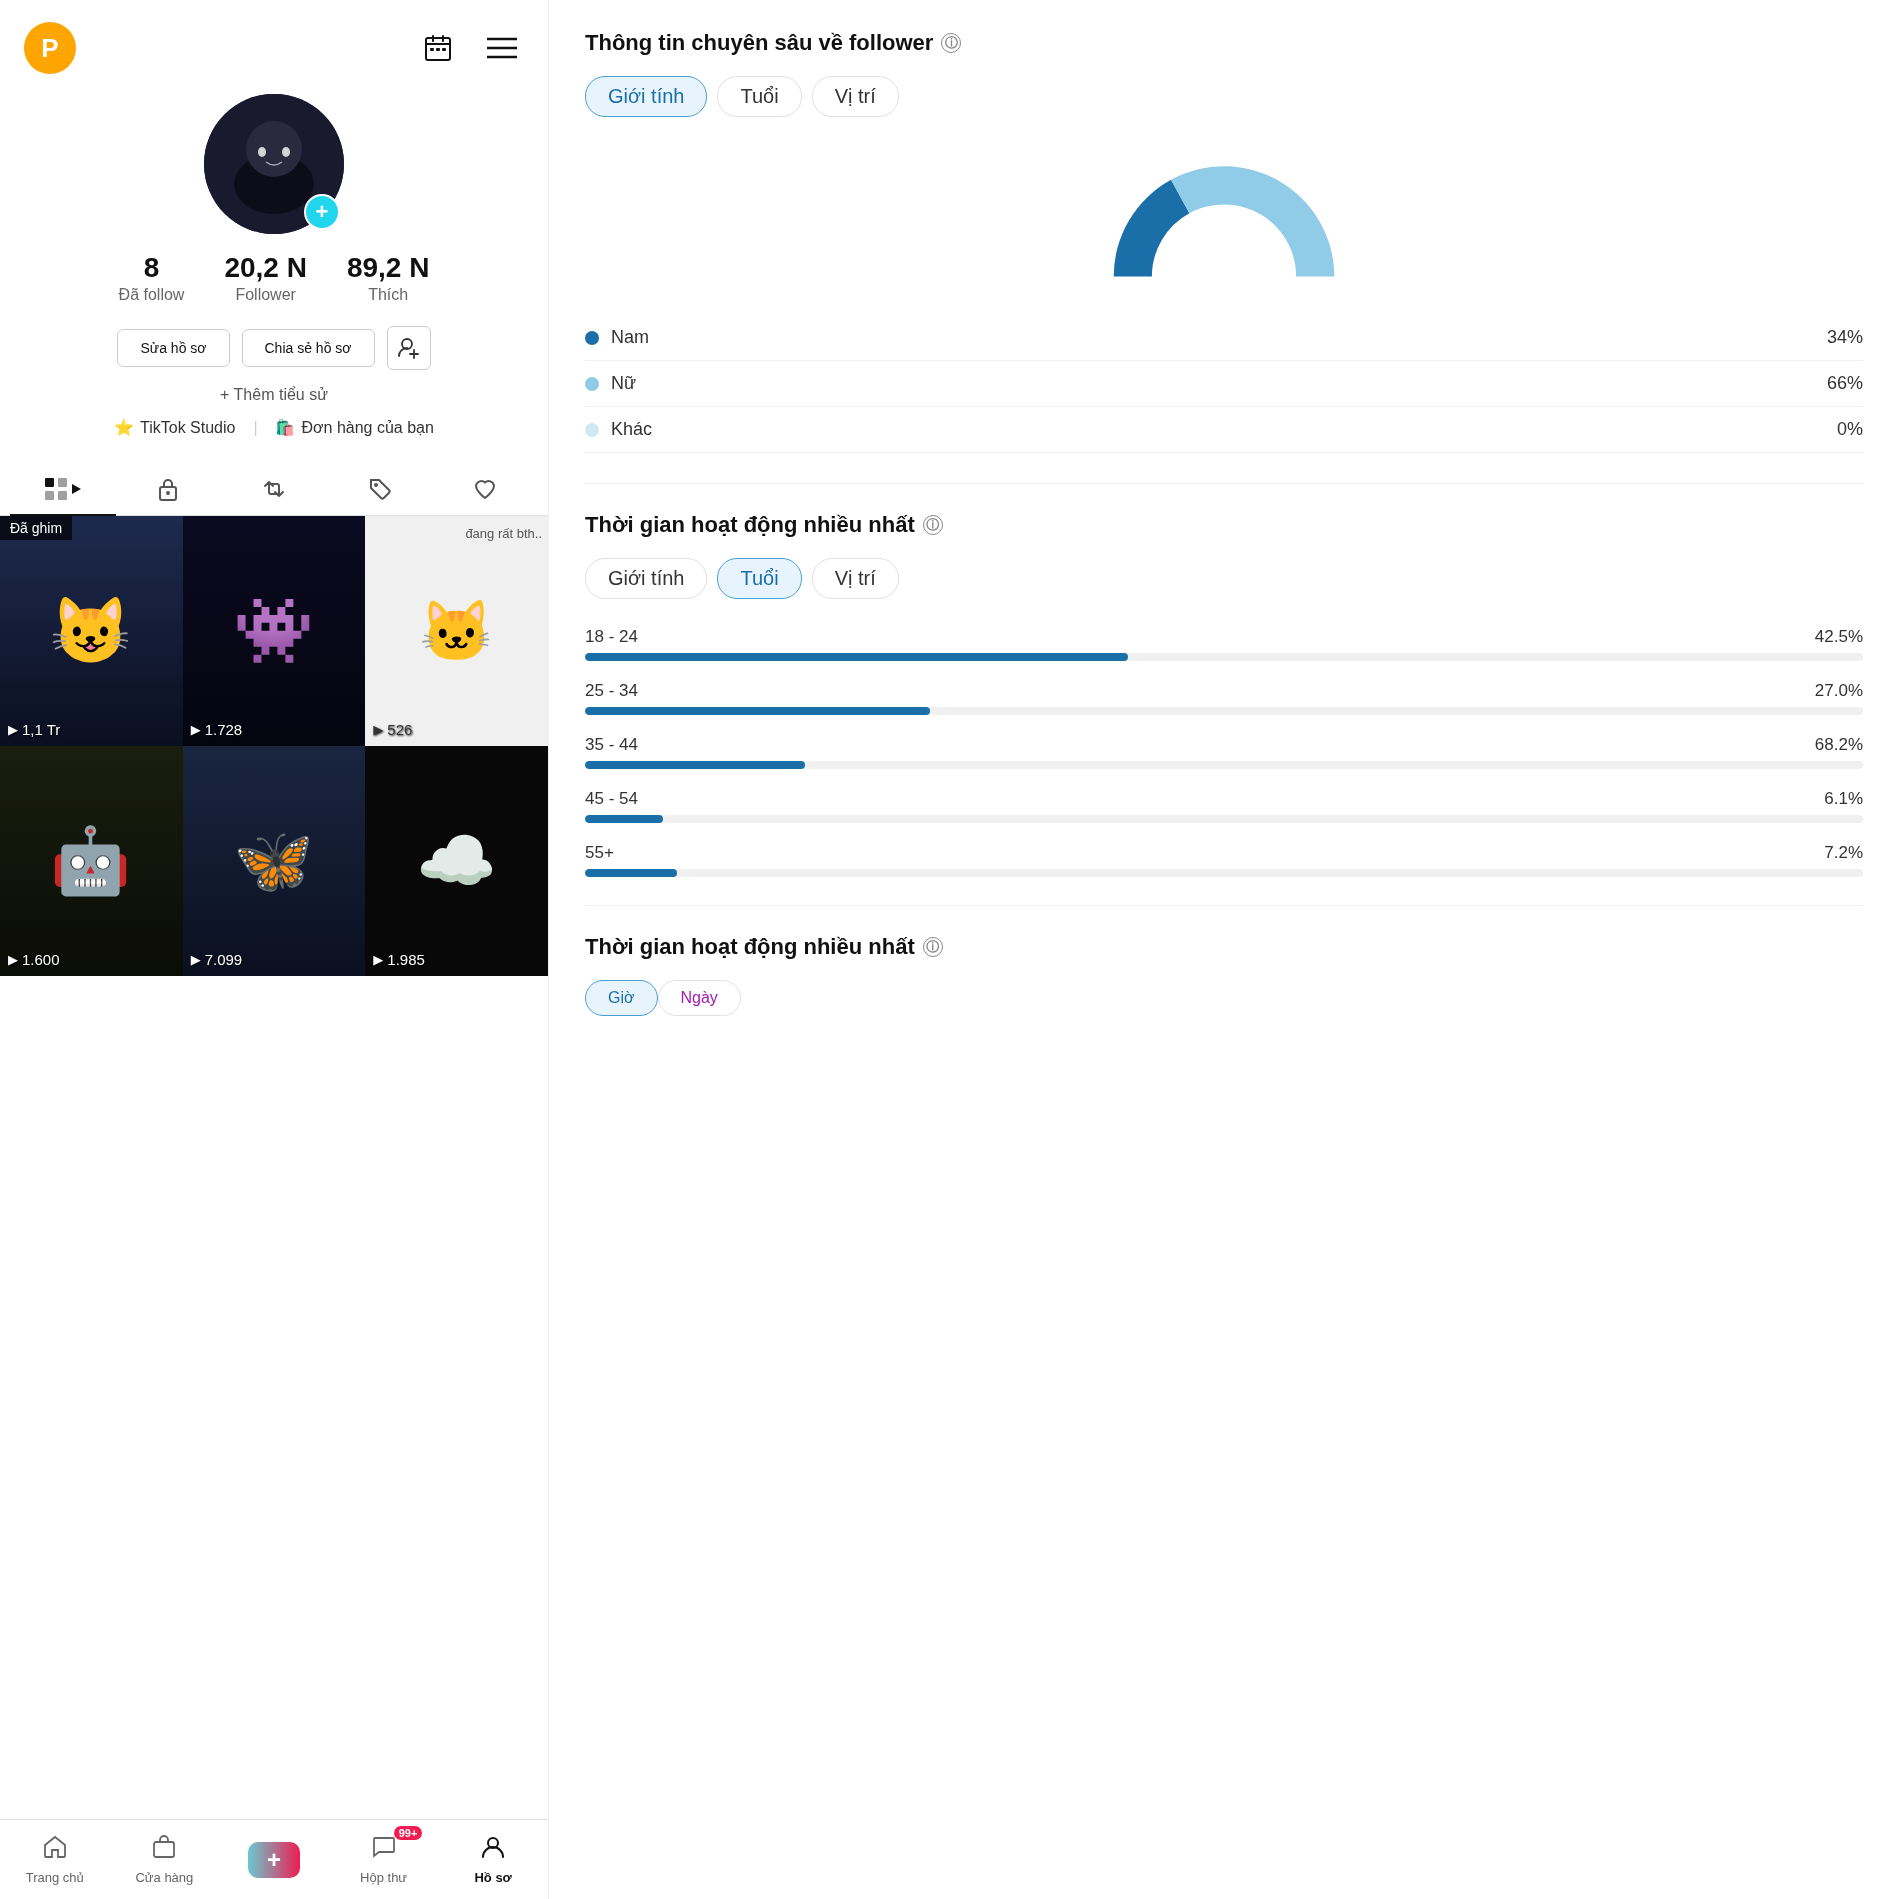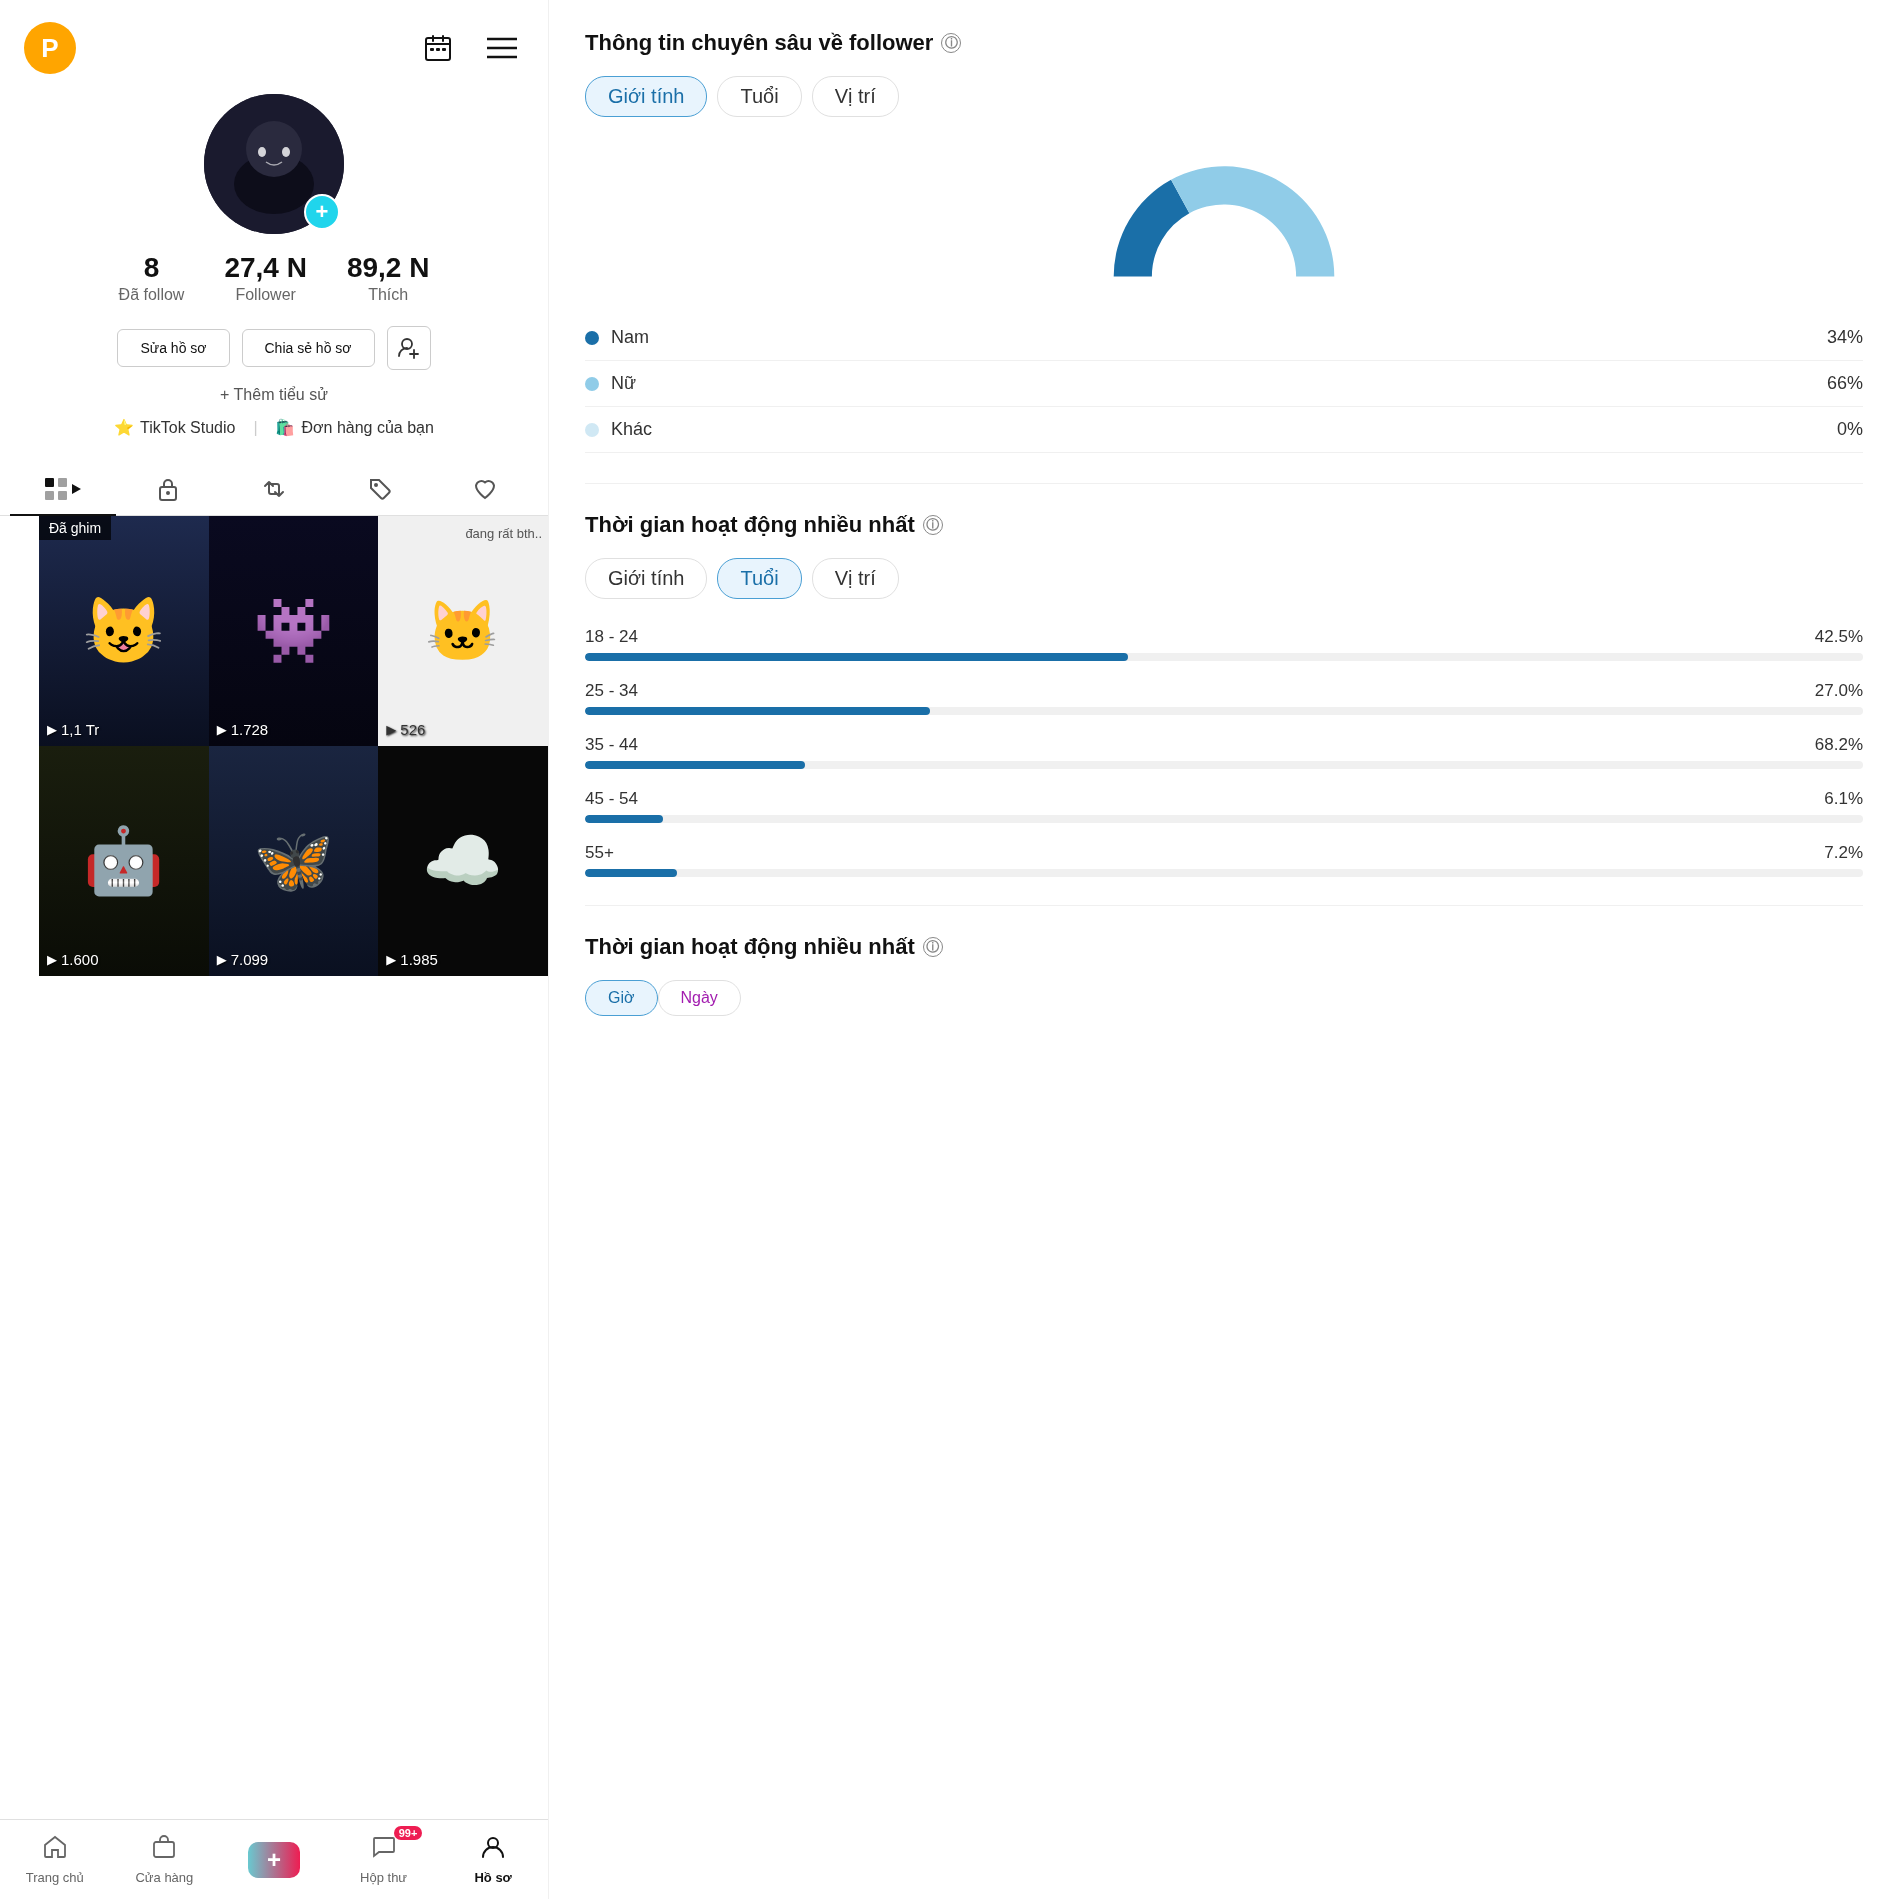--- a/index.html
+++ b/index.html
@@ -206,21 +206,20 @@
     }
 
     .video-grid {
       flex: 1;
       overflow: hidden;
       position: relative;
     }
 
     .video-row {
       display: flex;
-      margin-left: 39px;
     }
 
     .video-thumb {
       flex: 1;
       height: 230px;
       background: #1a1a2e;
       position: relative;
       overflow: hidden;
     }
 
@@ -528,21 +527,21 @@
       </div>
       <div class="avatar-add">+</div>
     </div>
 
     <div class="stats-row">
       <div class="stat-item">
         <span class="stat-number">8</span>
         <span class="stat-label">Đã follow</span>
       </div>
       <div class="stat-item">
-        <span class="stat-number">27,4 N</span>
+        <span class="stat-number">20,2 N</span>
         <span class="stat-label">Follower</span>
       </div>
       <div class="stat-item">
         <span class="stat-number">89,2 N</span>
         <span class="stat-label">Thích</span>
       </div>
     </div>
 
     <div class="action-buttons">
       <button class="btn-outline">Sửa hồ sơ</button>

